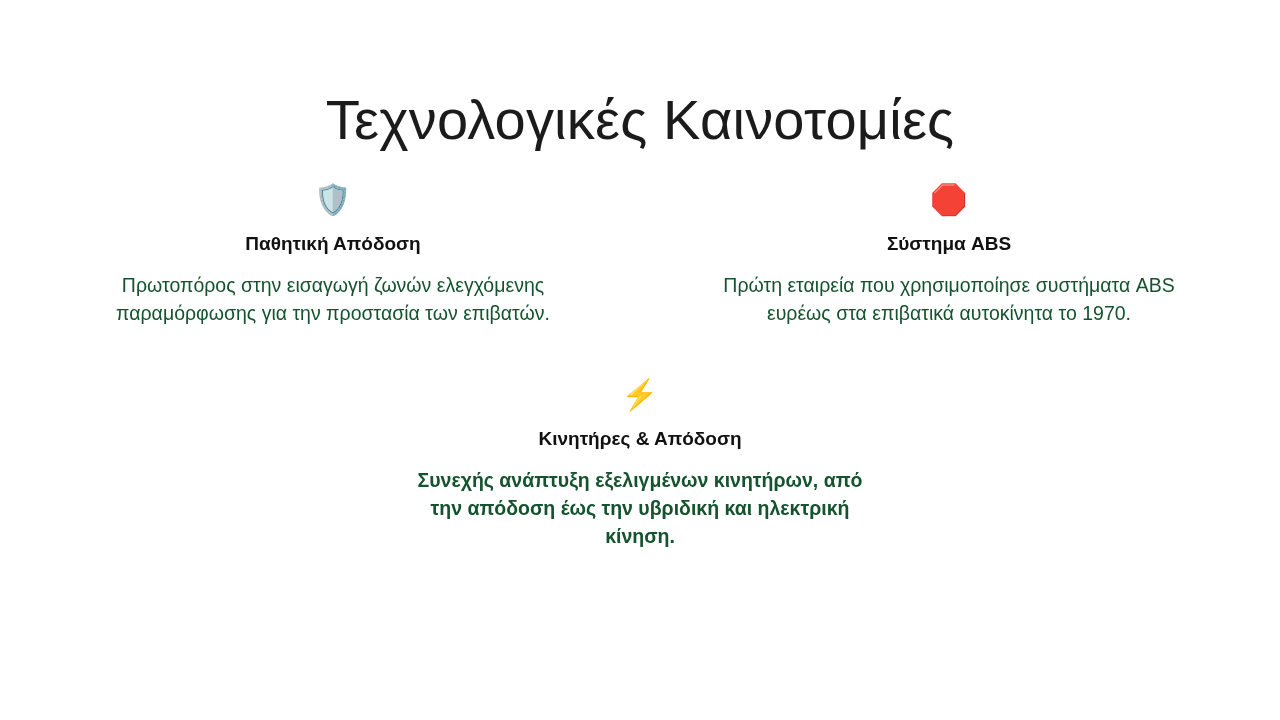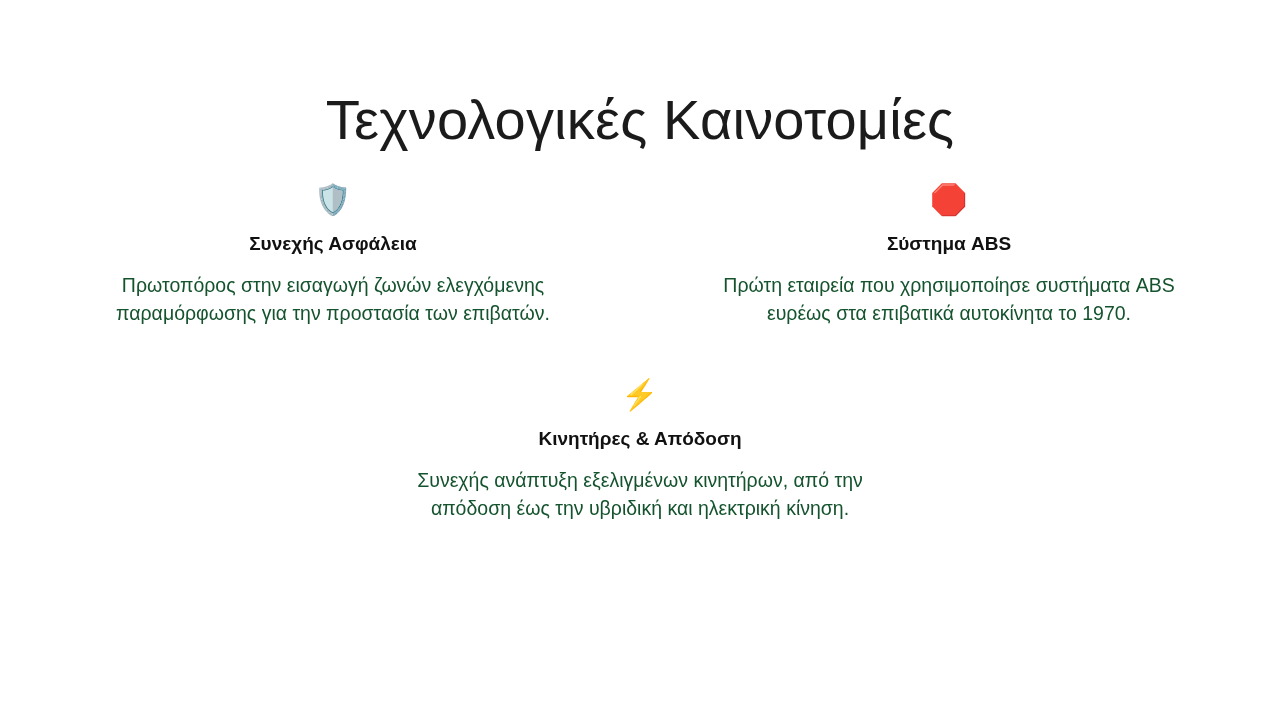--- a/index.html
+++ b/index.html
@@ -76,39 +76,39 @@
     font-size: 19.5px;
     font-weight: 400;
     color: #14532d;
     line-height: 1.45;
     margin-top: 14px;
     max-width: 480px;
     margin-left: auto;
     margin-right: auto;
   }
   .card-b .card-body { max-width: 490px; }
-  .card-c .card-body { max-width: 478px; }
+  .card-c .card-body { max-width: 478px; font-weight: bold; }
   .icon-shield { color: #b9d2e0; }
   .icon-octagon { color: #f0432e; }
   .icon-bolt { color: #f5c518; }
 </style>
 </head>
 <body>
 
 <div class="slide">
 
   <h1 class="slide-title">Τεχνολογικές Καινοτομίες</h1>
 
   <div class="cards">
 
     <div class="row row-top">
 
       <div class="card card-a">
         <span class="card-icon icon-shield">🛡️</span>
-        <div class="card-title">Συνεχής Ασφάλεια</div>
+        <div class="card-title">Παθητική Απόδοση</div>
         <div class="card-body">Πρωτοπόρος στην εισαγωγή ζωνών ελεγχόμενης παραμόρφωσης για την προστασία των επιβατών.</div>
       </div>
 
       <div class="card card-b">
         <span class="card-icon icon-octagon">🛑</span>
         <div class="card-title">Σύστημα ABS</div>
         <div class="card-body">Πρώτη εταιρεία που χρησιμοποίησε συστήματα ABS ευρέως στα επιβατικά αυτοκίνητα το 1970.</div>
       </div>
 
     </div>

